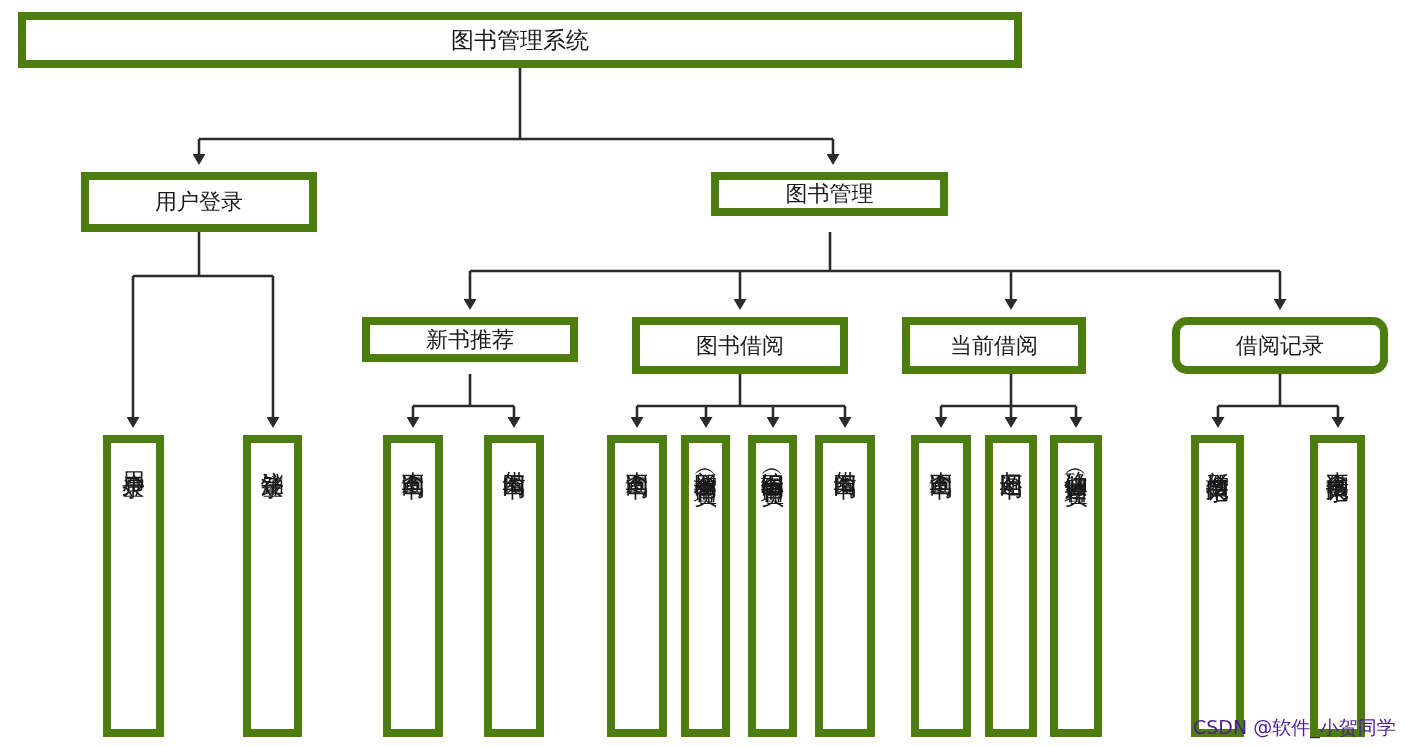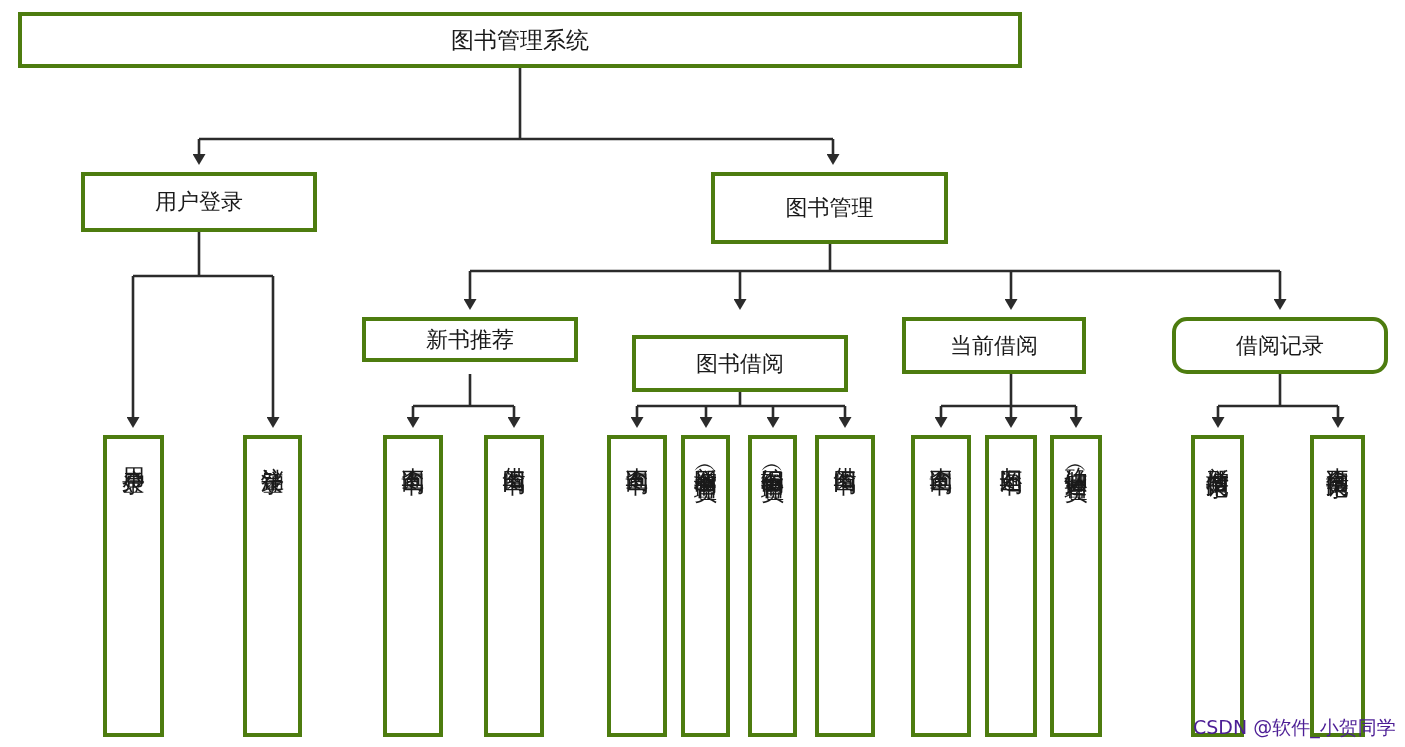--- a/index.html
+++ b/index.html
@@ -22,21 +22,21 @@
   svg.layer {
     position: absolute;
     top: 0;
     left: 0;
     width: 1405px;
     height: 747px;
   }
   .node-box {
     position: absolute;
     box-sizing: border-box;
-    border: 4px solid #4d7c0f;
+    border: 8px solid #4d7c0f;
     background: #ffffff;
     display: flex;
     align-items: center;
     justify-content: center;
     color: #1a1a1a;
   }
   .node-label {
     white-space: nowrap;
     line-height: 1.0;
   }
@@ -124,28 +124,28 @@
     </g>
   </svg>
 
   <div class="node-box h-node root-node" style="left:18px; top:12px; width:1004px; height:56px;">
     <span class="node-label">图书管理系统</span>
   </div>
 
   <div class="node-box h-node" style="left:81px; top:172px; width:236px; height:60px;">
     <span class="node-label">用户登录</span>
   </div>
-  <div class="node-box h-node" style="left:711px; top:172px; width:237px; height:72px;">
+  <div class="node-box h-node" style="left:711px; top:172px; width:237px; height:44px;">
     <span class="node-label">图书管理</span>
   </div>
 
   <div class="node-box h-node" style="left:362px; top:317px; width:216px; height:45px;">
     <span class="node-label">新书推荐</span>
   </div>
-  <div class="node-box h-node" style="left:632px; top:317px; width:216px; height:57px;margin-top:18px;">
+  <div class="node-box h-node" style="left:632px; top:317px; width:216px; height:57px;">
     <span class="node-label">图书借阅</span>
   </div>
   <div class="node-box h-node" style="left:902px; top:317px; width:184px; height:57px;">
     <span class="node-label">当前借阅</span>
   </div>
   <div class="node-box h-node" style="left:1172px; top:317px; width:216px; height:57px;border-radius:15px;">
     <span class="node-label">借阅记录</span>
   </div>
 
   <div class="node-box v-node" style="left:103px; top:435px; width:61px; height:302px;">

